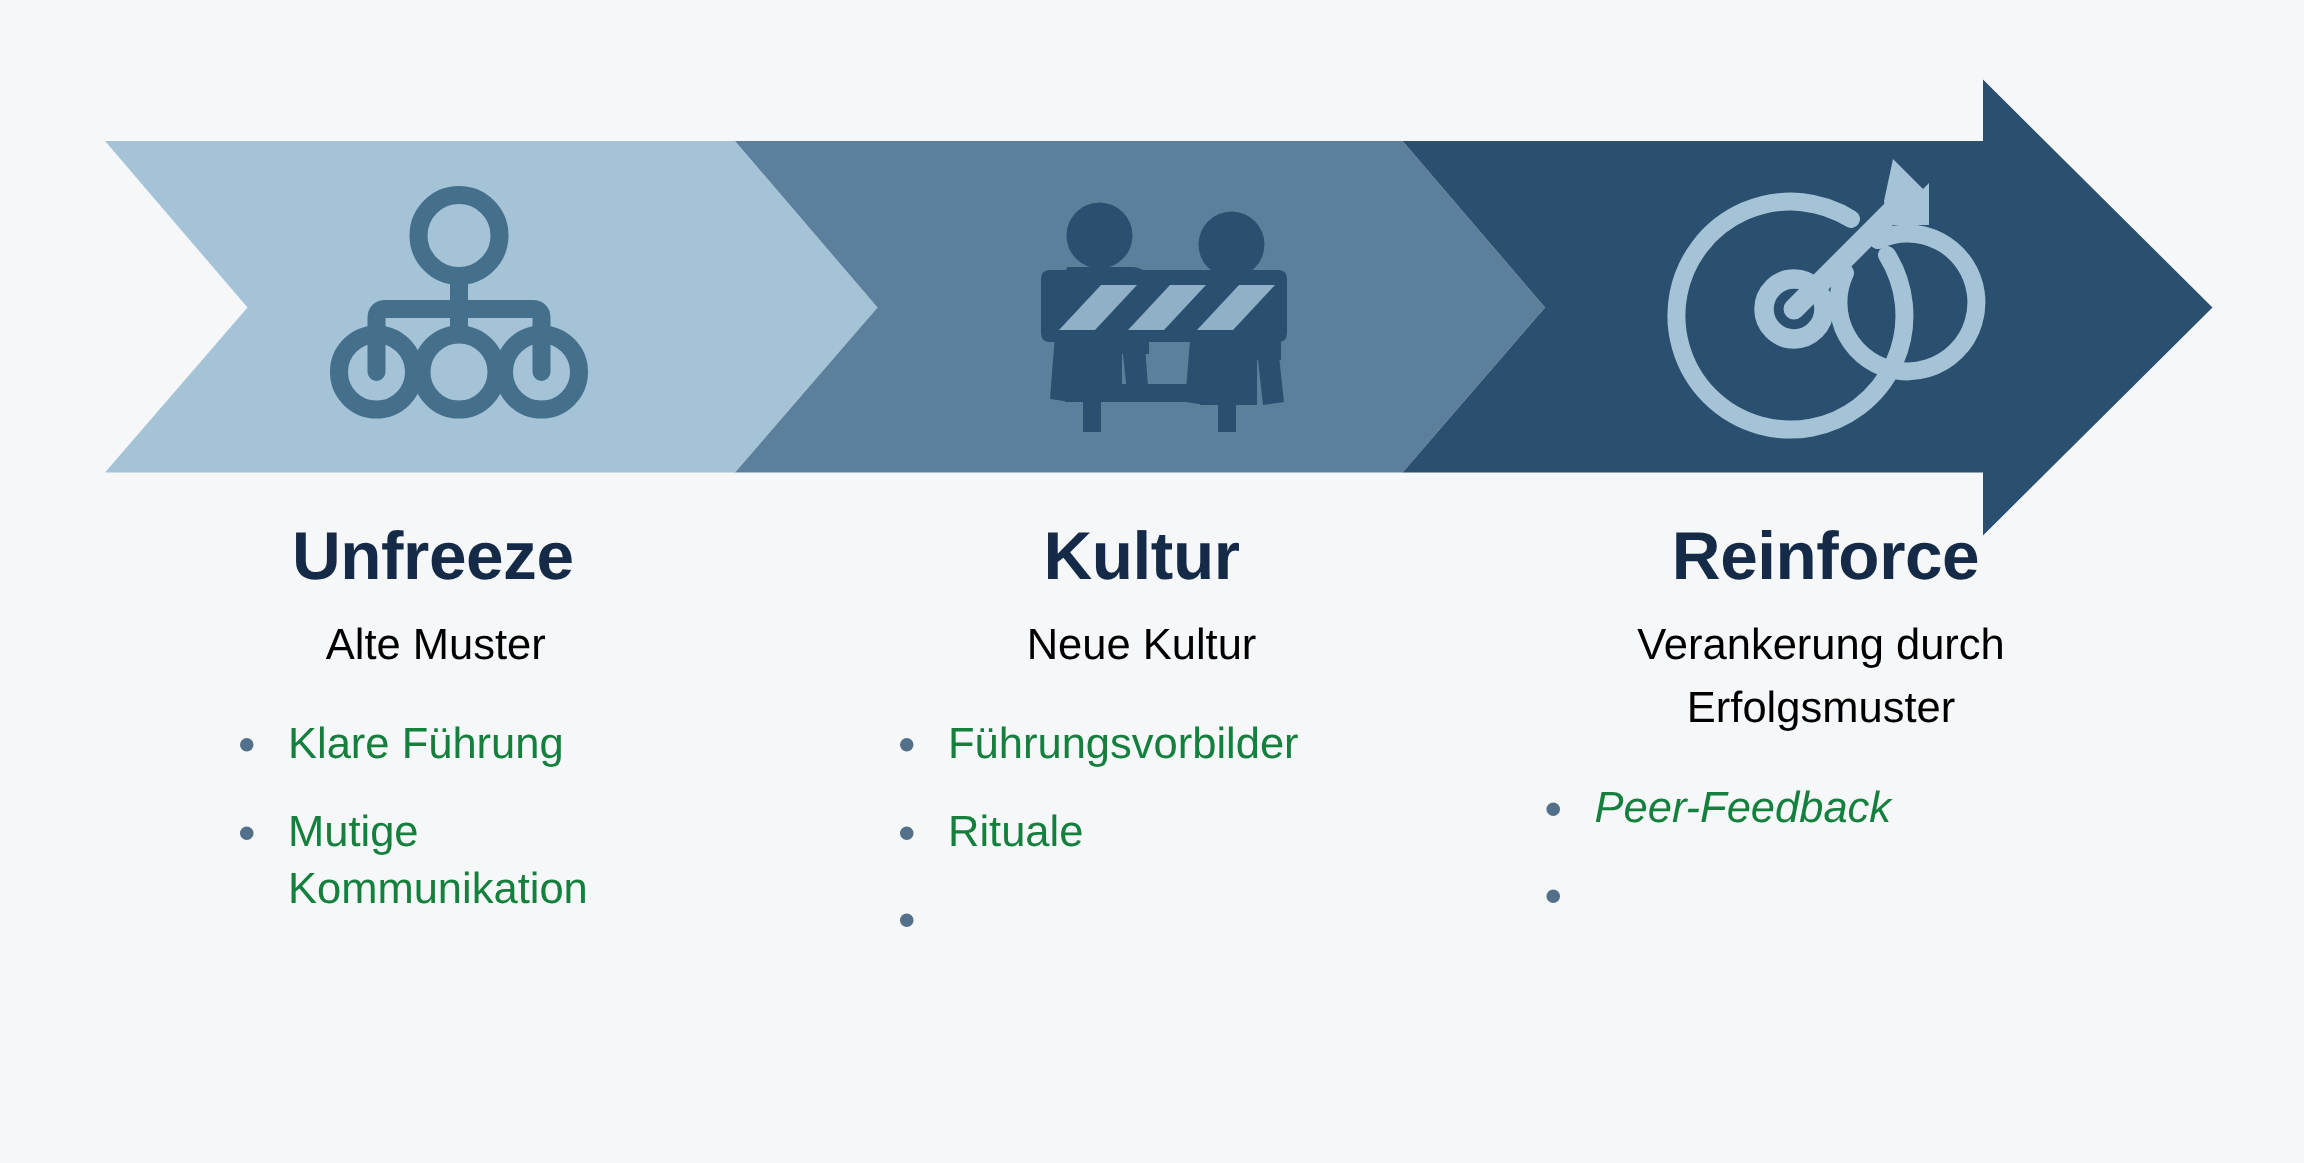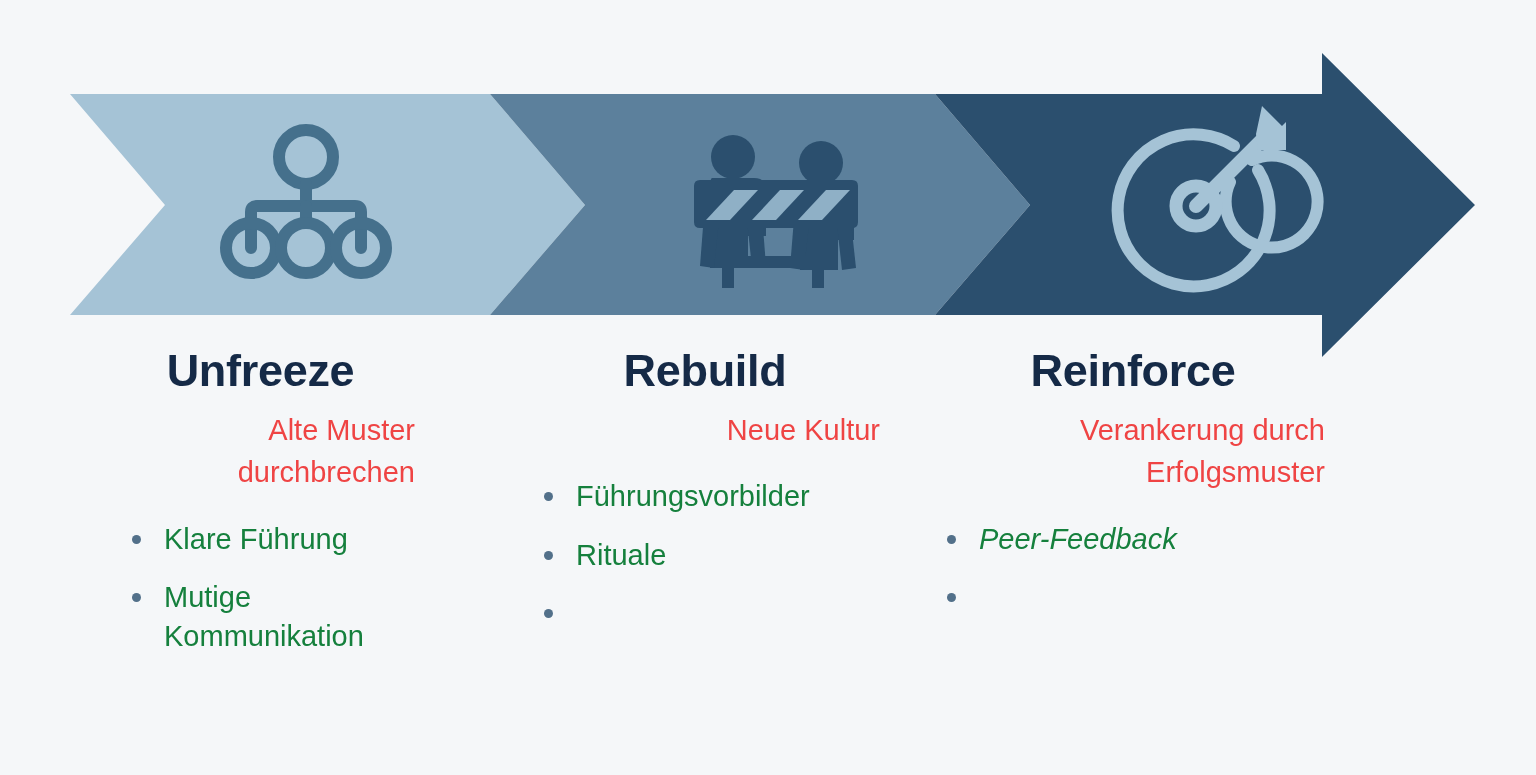--- a/index.html
+++ b/index.html
@@ -29,42 +29,43 @@
     position: absolute;
     left: 0;
     top: 348px;
     width: 1536px;
     display: flex;
     flex-direction: row;
   }
   .stage-col {
     box-sizing: border-box;
     width: 455px;
+    margin-left: 28px;
   }
   .col-1 { padding-left: 110px; padding-right: 40px; }
   .col-2 { padding-left: 75px; padding-right: 30px; }
   .col-3 { padding-left: 25px; padding-right: 40px; }
 
   .stage-title {
     font-size: 45px;
     font-weight: bold;
     color: #152a47;
     text-align: center;
     letter-spacing: -0.3px;
     line-height: 1.0;
     margin: 0 0 16px 0;
     white-space: nowrap;
   }
   .col-1 .stage-title { padding-right: 4px; }
   .col-3 .stage-title { padding-left: 6px; }
 
   .stage-subtitle {
     font-size: 29px;
-    color: #ef4444;
-    text-align: right;
+    color: #000000;
+    text-align: center;
     line-height: 1.46;
     margin: 0 0 26px 0;
   }
   .bullet-list {
     list-style: none;
     margin: 0;
     padding: 0;
   }
   .bullet-item {
     position: relative;
@@ -160,36 +161,35 @@
       </g>
     </g>
   </svg>
 
   <div id="columns">
 
     <div class="stage-col col-1">
       <div class="stage-title">Unfreeze</div>
       <div class="stage-subtitle">
         <div>Alte Muster</div>
-        <div>durchbrechen</div>
       </div>
       <ul class="bullet-list">
         <li class="bullet-item">
           <span class="bullet-dot"></span>
           <span>Klare Führung</span>
         </li>
         <li class="bullet-item">
           <span class="bullet-dot"></span>
           <span>Mutige Kommunikation</span>
         </li>
       </ul>
     </div>
 
     <div class="stage-col col-2">
-      <div class="stage-title">Rebuild</div>
+      <div class="stage-title">Kultur</div>
       <div class="stage-subtitle">
         <div>Neue Kultur</div>
       </div>
       <ul class="bullet-list">
         <li class="bullet-item">
           <span class="bullet-dot"></span>
           <span>Führungsvorbilder</span>
         </li>
         <li class="bullet-item">
           <span class="bullet-dot"></span>

